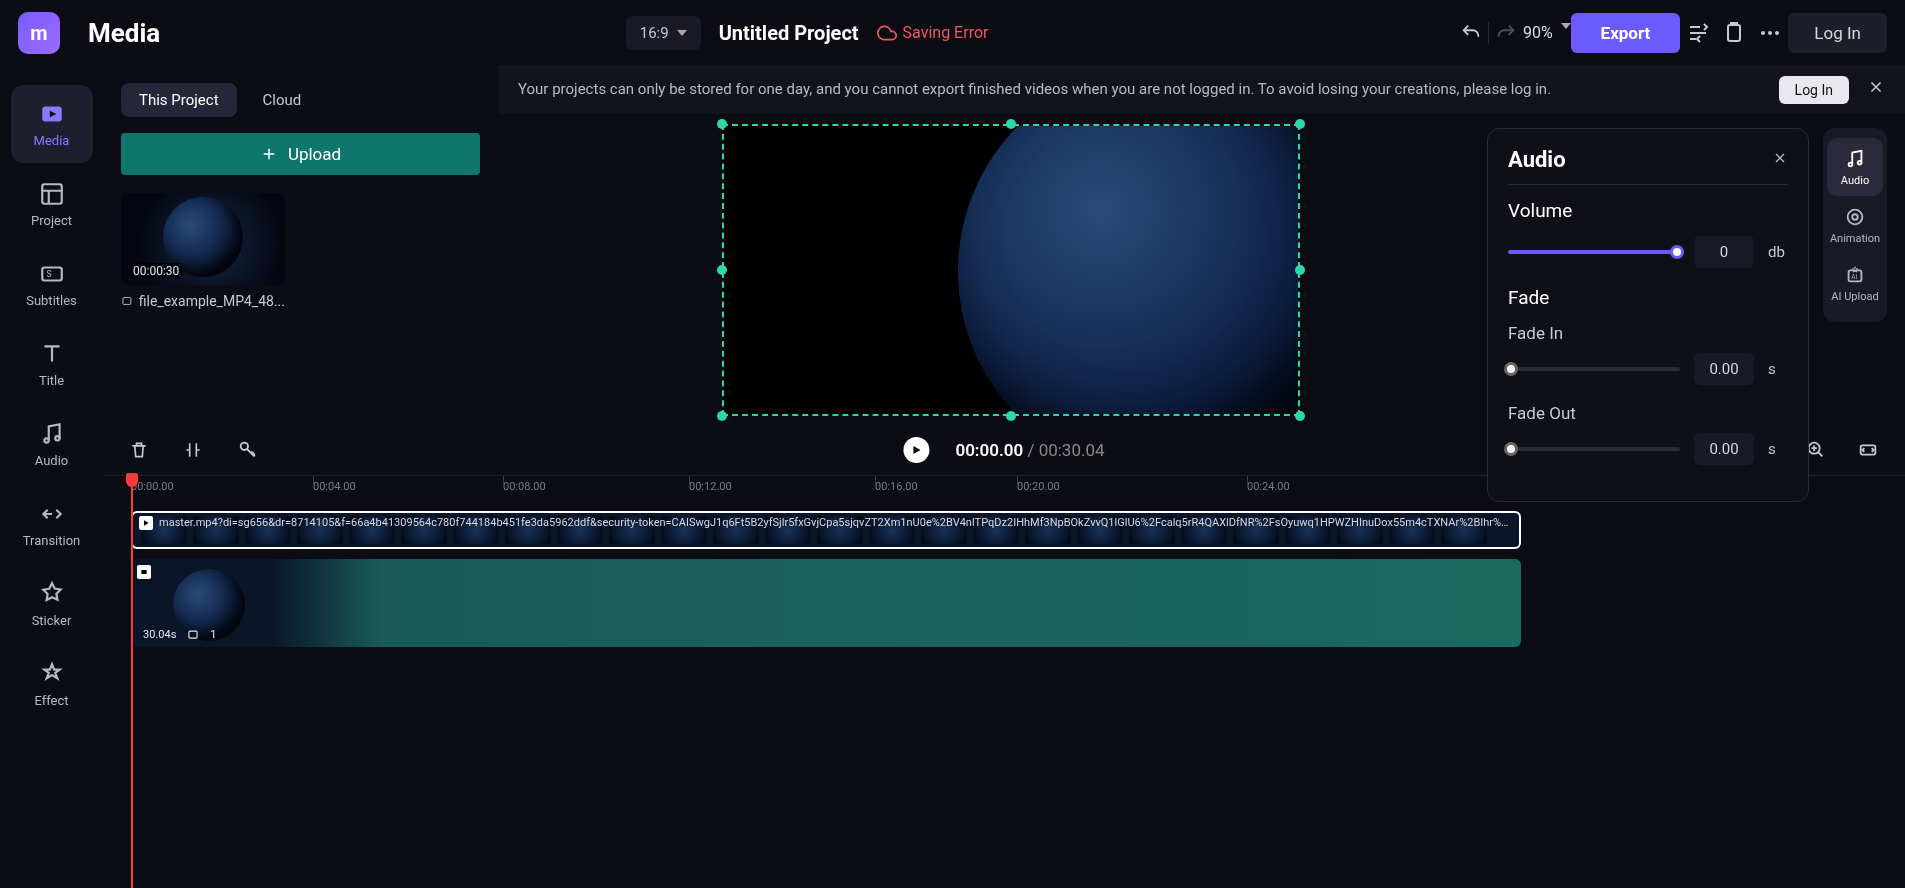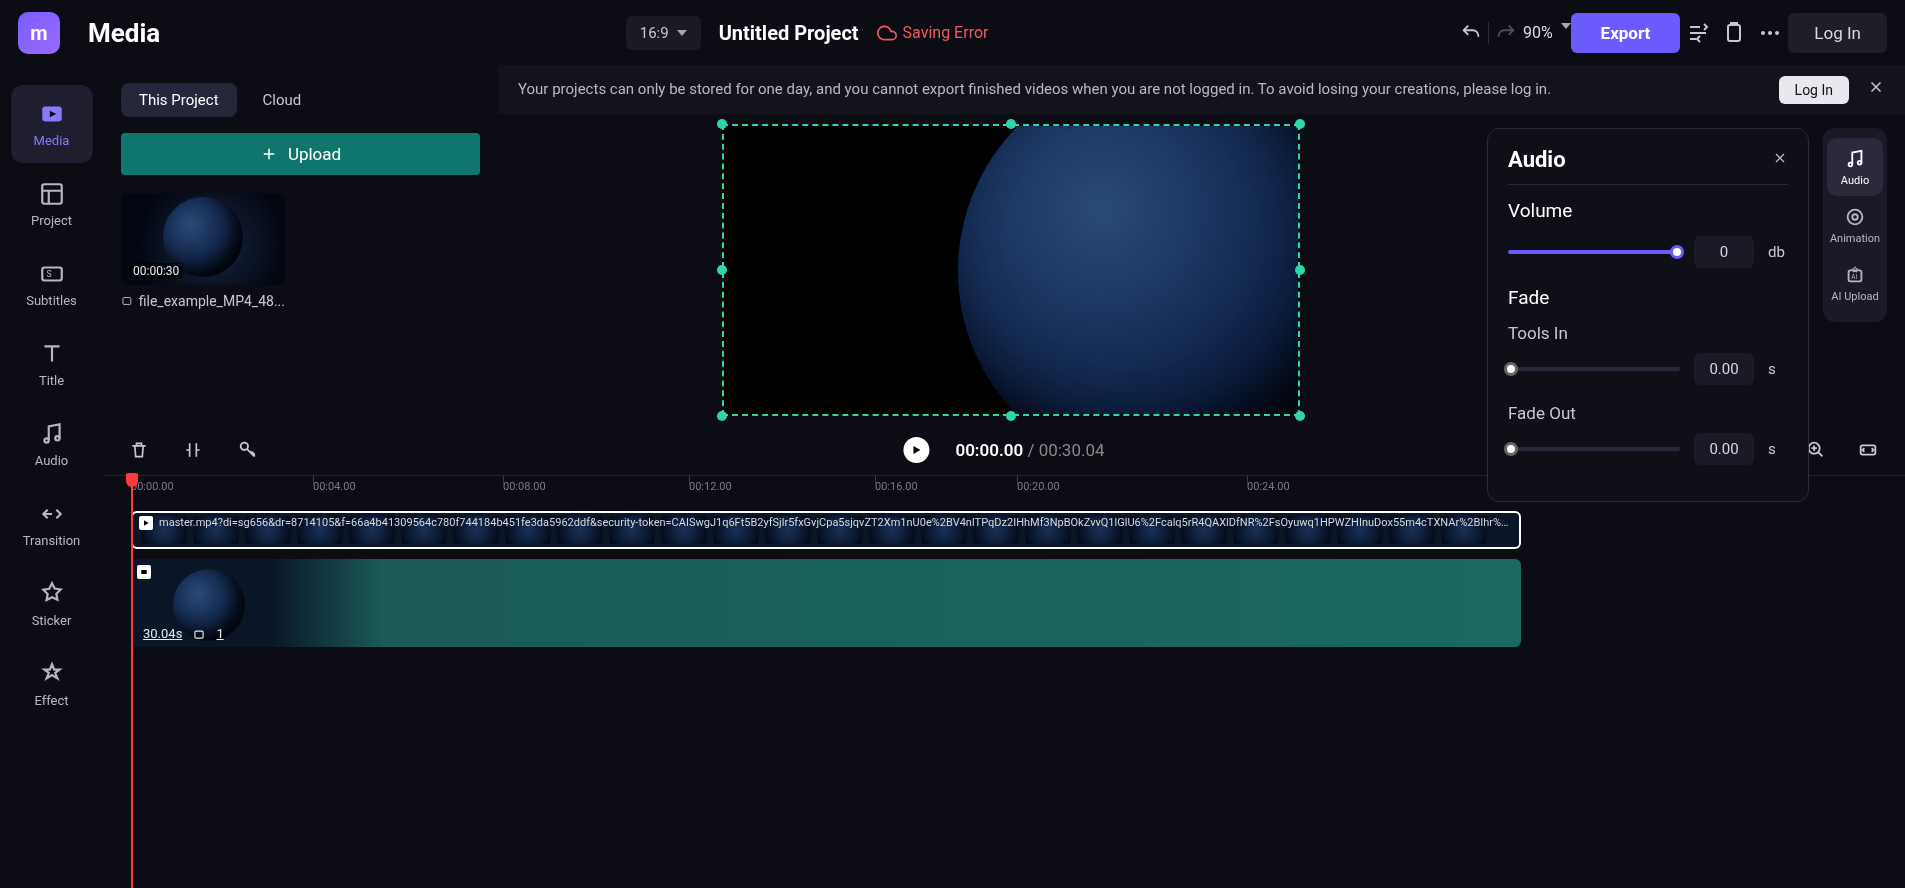--- a/index.html
+++ b/index.html
@@ -92,21 +92,21 @@
   .playhead { position:absolute; left:28px; top:0; bottom:0; width:2px; background:#ff3a3a; z-index:3; }
   .playhead::before { content:''; position:absolute; top:-2px; left:-5px; width:12px; height:14px; background:#ff3a3a; border-radius:2px 2px 6px 6px; }
   .tracks { position:absolute; top:24px; left:0; right:0; bottom:0; padding:12px 28px 0 28px; }
   .track-clip { height:38px; border:2px solid #fff; border-radius:6px; background:#0a1528; display:flex; align-items:center; padding:0 8px; gap:6px; overflow:hidden; margin-bottom:10px; position:relative; }
   .track-clip .mini { width:46px; height:28px; border-radius:3px; background: radial-gradient(circle at 50% 50%, #1a3258 0%, #0a1830 60%, #030712 100%); flex:none; }
   .clip-label { position:absolute; left:26px; top:3px; font-size:11px; color:#d8d8e0; white-space:nowrap; overflow:hidden; text-overflow:ellipsis; right:8px; pointer-events:none; }
   .clip-icon-box { position:absolute; left:6px; top:3px; width:14px; height:14px; background:#fff; border-radius:2px; display:flex; align-items:center; justify-content:center; }
   .big-track { height:88px; border-radius:6px; background: linear-gradient(90deg, #0a1528 0%, #0a1528 10%, #1a5a58 18%, #1a6a60 100%); position:relative; overflow:hidden; }
   .big-track .thumb-slot { position:absolute; left:8px; top:4px; width:138px; height:80px; border-radius:4px; overflow:hidden; }
   .big-track .thumb-slot .earth2 { position:absolute; width:72px; height:72px; border-radius:50%; left:34px; top:6px; background: radial-gradient(circle at 35% 35%, #2a4a78 0%, #152a50 40%, #08132a 70%); box-shadow: inset -8px -8px 14px rgba(0,0,0,.7); }
-  .big-track .meta { position:absolute; left:12px; bottom:6px; font-size:13px; color:#e8e8ee; display:flex; gap:10px; align-items:center;text-decoration:underline; }
+  .big-track .meta { position:absolute; left:12px; bottom:6px; font-size:11px; color:#e8e8ee; display:flex; gap:10px; align-items:center; }
   .empty-track { height:40px; margin-top:10px; }
 
   .chev { width:0;height:0;border-left:5px solid transparent;border-right:5px solid transparent;border-top:6px solid #aaa; display:inline-block; }
 </style>
 </head>
 <body>
 
 <div class="top-bar">
   <div class="logo">m</div>
   <div class="media-title">Media</div>
@@ -320,21 +320,21 @@
   <div class="slider-row">
     <div class="slider">
         <div class="knob" style="right:-4px"></div>
       </div>
     <input class="num-box" value="0" style="">
     <span class="unit">db</span>
   </div>
 
   <div class="ap-sec-title">Fade</div>
 
-  <div class="fade-label">Tools In</div>
+  <div class="fade-label">Fade In</div>
   <div class="slider-row">
     <div class="slider zero">
         <div class="knob"></div>
       </div>
     <input class="num-box" value="0.00" style="">
     <span class="unit">s</span>
   </div>
 
   <div class="fade-label">Fade Out</div>
   <div class="slider-row">

